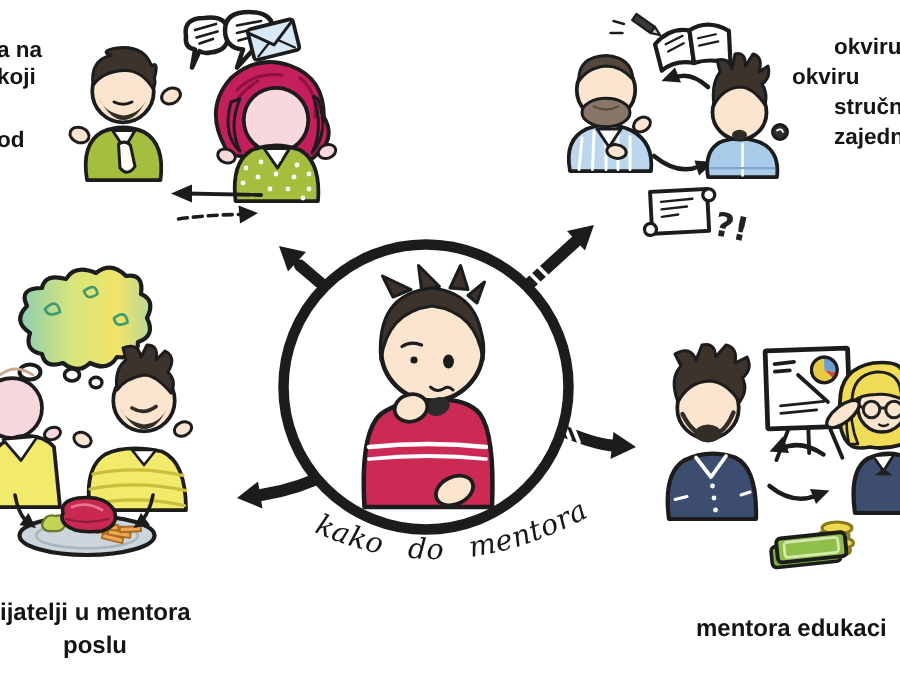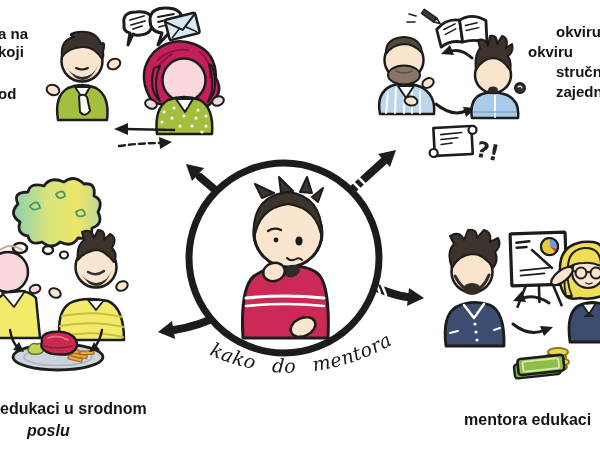--- a/index.html
+++ b/index.html
@@ -335,18 +335,18 @@
 
 <div class="lbl lbl-sm" style="left:-2px;top:24px;">a na</div>
 <div class="lbl lbl-sm" style="left:-2px;top:42px;">koji</div>
 <div class="lbl lbl-sm" style="left:-2px;top:84px;">od</div>
 
 <div class="lbl lbl-sm" style="left:556px;top:22px;">okviru</div>
 <div class="lbl lbl-sm" style="left:528px;top:42px;text-align:center;">okviru</div>
 <div class="lbl lbl-sm" style="left:556px;top:62px;">stručn</div>
 <div class="lbl lbl-sm" style="left:556px;top:82px;">zajedn</div>
 
-<div class="lbl lbl-lg" style="left:0px;top:399px;">edukaci u srodnom</div>
-<div class="lbl lbl-lg" style="left:27px;top:421px;font-style:italic;">poslu</div>
+<div class="lbl lbl-lg" style="left:0px;top:399px;">ijatelji u mentora</div>
+<div class="lbl lbl-lg" style="left:42px;top:421px;">poslu</div>
 
 <div class="lbl lbl-lg" style="left:464px;top:410px;">mentora edukaci</div>
 
 </div>
 
 </body></html>

